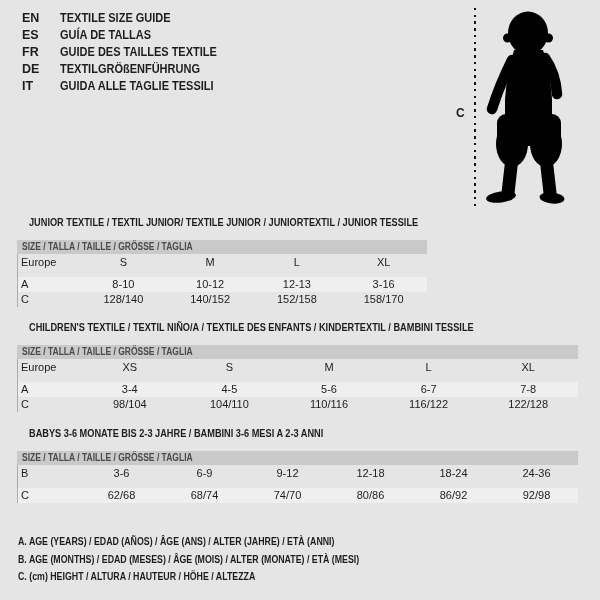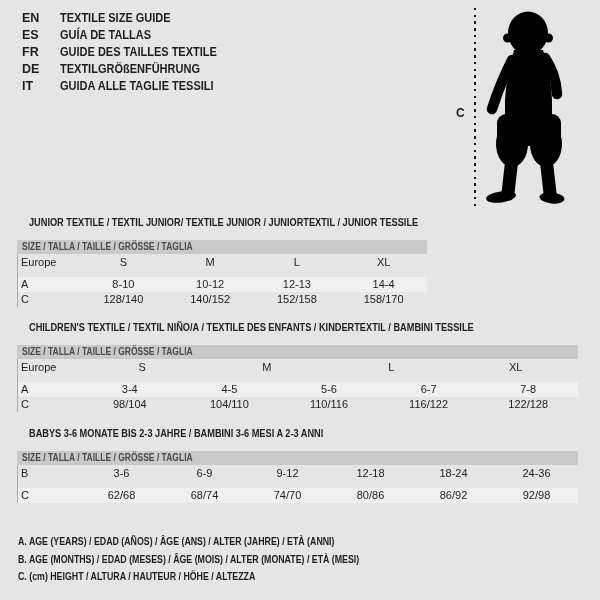--- a/index.html
+++ b/index.html
@@ -98,39 +98,40 @@
             <span class="tval">S</span>
             <span class="tval">M</span>
             <span class="tval">L</span>
             <span class="tval">XL</span>
           </div>
           <div class="trow">
             <span class="tlabel">A</span>
             <span class="tval">8-10</span>
             <span class="tval">10-12</span>
             <span class="tval">12-13</span>
-            <span class="tval">14-4</span>
+            <span class="tval">3-16</span>
           </div>
           <div class="trow">
             <span class="tlabel">C</span>
             <span class="tval">128/140</span>
             <span class="tval">140/152</span>
             <span class="tval">152/158</span>
             <span class="tval">158/170</span>
           </div>
         </div>
       </div>
       <div class="section" style="top: 319px; width: 561px;">
         <div class="sec-title">
           <div class="sec-title-line"><span class="cond">CHILDREN'S TEXTILE / TEXTIL NIÑO/A / TEXTILE DES ENFANTS / KINDERTEXTIL / BAMBINI TESSILE</span></div>
         </div>
         <div class="bar"><span class="cond">SIZE / TALLA / TAILLE / GRÖSSE / TAGLIA</span></div>
         <div class="rows">
           <div class="trow">
             <span class="tlabel">Europe</span>
+            <span class="tval">XS</span>
             <span class="tval">S</span>
             <span class="tval">M</span>
             <span class="tval">L</span>
             <span class="tval">XL</span>
           </div>
           <div class="trow">
             <span class="tlabel">A</span>
             <span class="tval">3-4</span>
             <span class="tval">4-5</span>
             <span class="tval">5-6</span>

